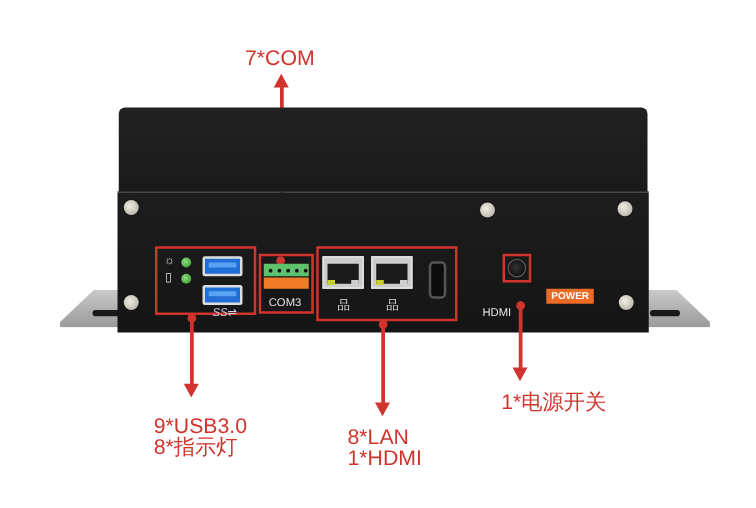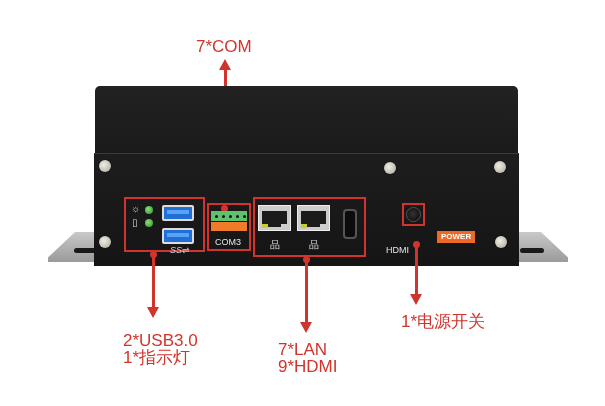--- a/index.html
+++ b/index.html
@@ -158,19 +158,19 @@
 <div class="arrow-down" style="left:147px; top:307px;"></div>
 
 <div class="dot" style="left:303px; top:256px;"></div>
 <div class="vline" style="left:305px; top:260px; height:64px;"></div>
 <div class="arrow-down" style="left:300px; top:322px;"></div>
 
 <div class="dot" style="left:413px; top:241px;"></div>
 <div class="vline" style="left:415px; top:245px; height:52px;"></div>
 <div class="arrow-down" style="left:410px; top:294px;"></div>
 
-<div class="label" style="left:123px; top:332px;">2*USB3.0</div>
-<div class="label" style="left:123px; top:349px;">1*指示灯</div>
+<div class="label" style="left:123px; top:332px;">9*USB3.0</div>
+<div class="label" style="left:123px; top:349px;">8*指示灯</div>
 
-<div class="label" style="left:278px; top:341px;">7*LAN</div>
-<div class="label" style="left:278px; top:358px;">9*HDMI</div>
+<div class="label" style="left:278px; top:341px;">8*LAN</div>
+<div class="label" style="left:278px; top:358px;">1*HDMI</div>
 
 <div class="label" style="left:370px; top:313px;margin-left:31px;">1*电源开关</div>
 
 </body></html>

